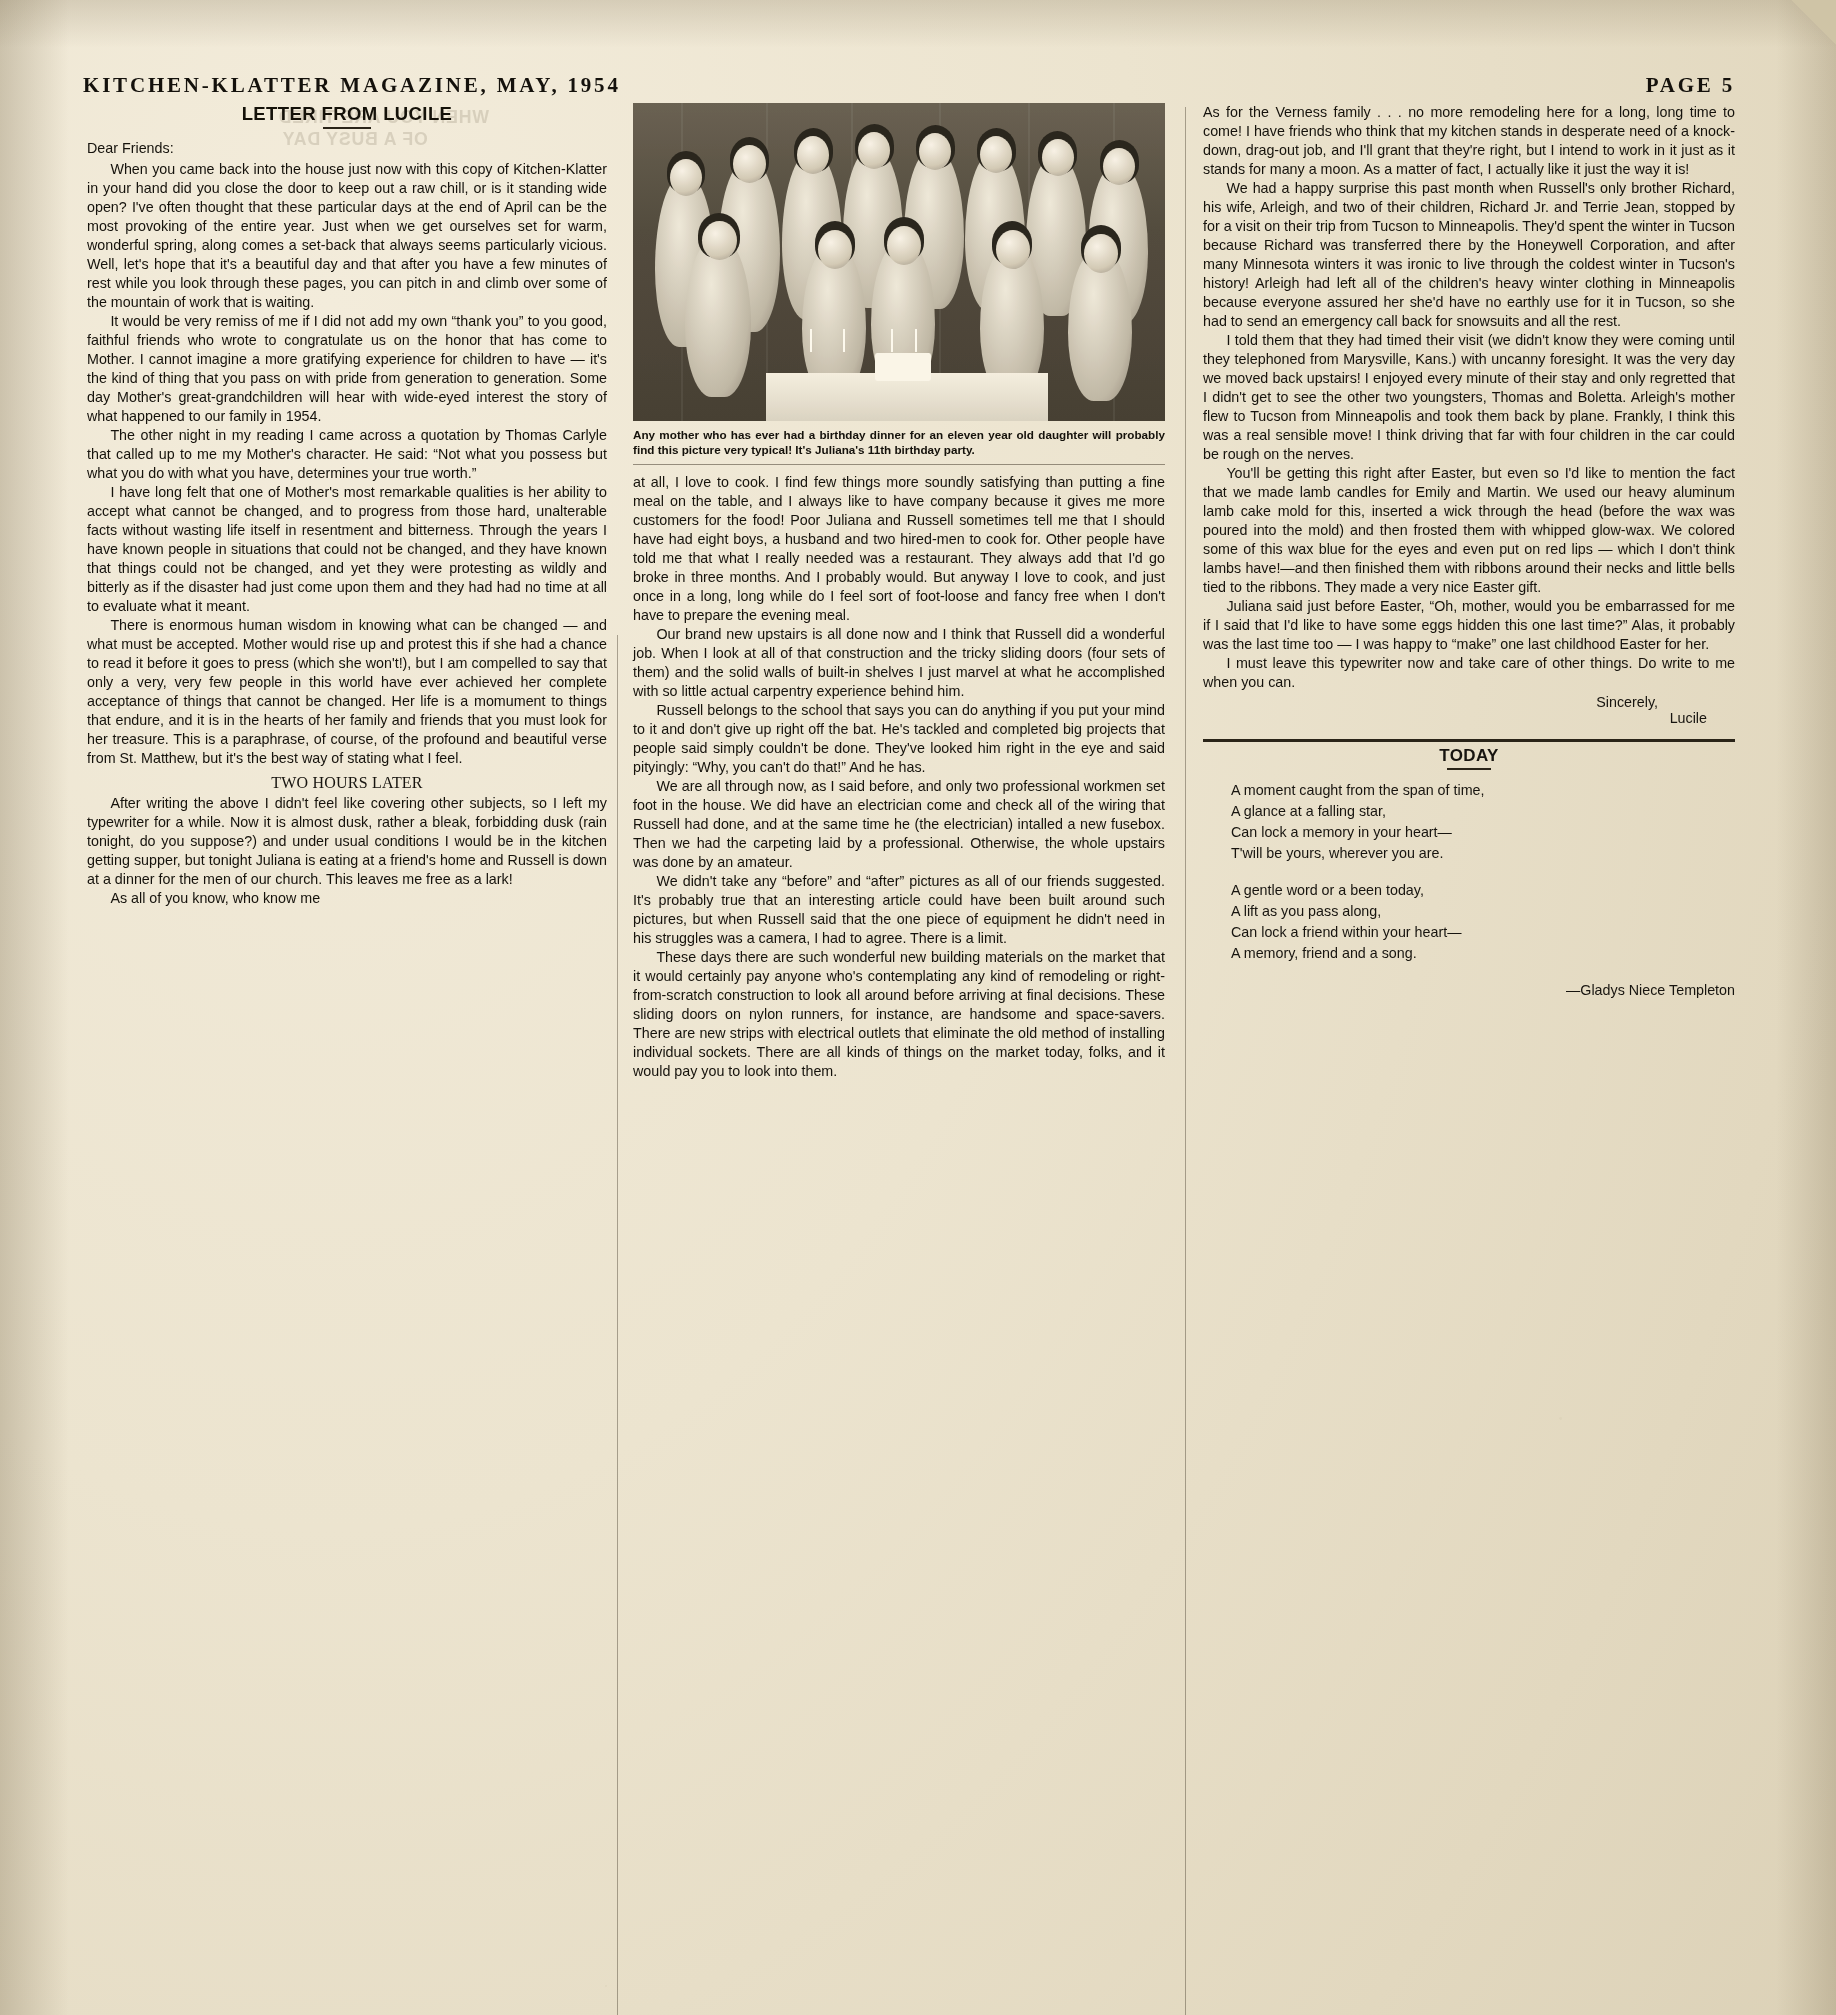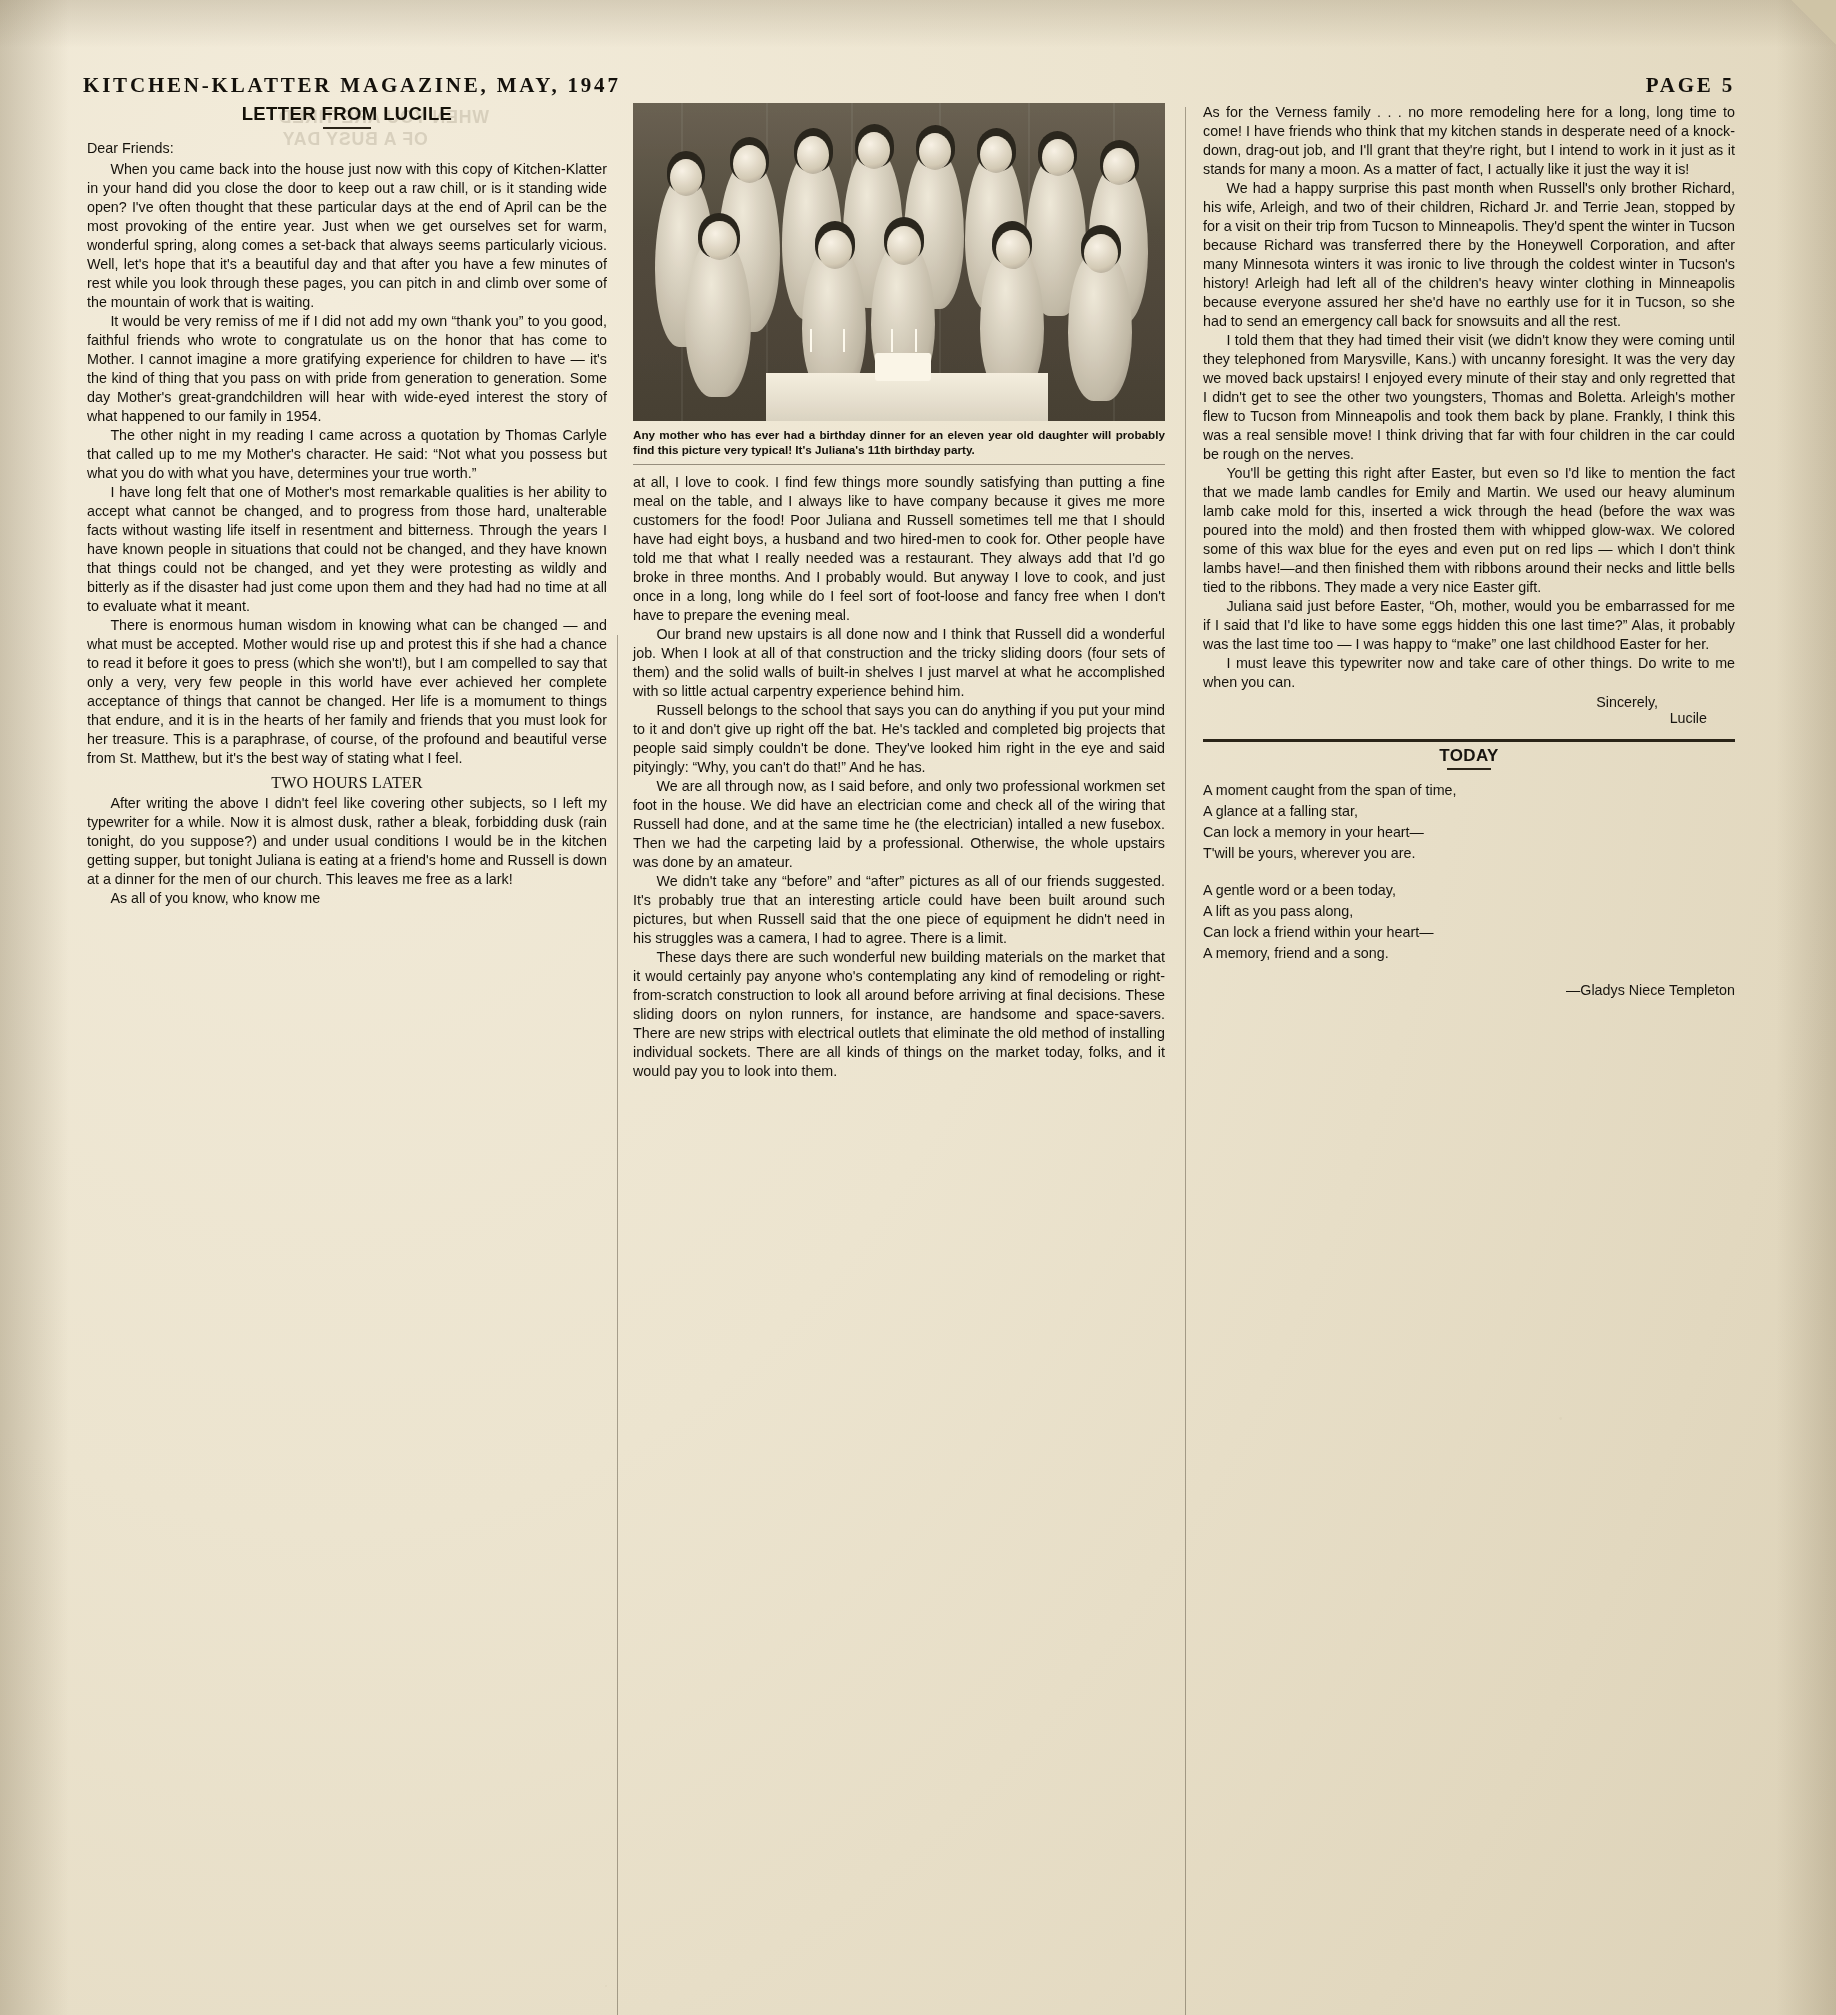--- a/index.html
+++ b/index.html
@@ -168,21 +168,21 @@
 
   .today-rule-top { width:100%; height:2.4px; background:#2a2418; margin:13.7px 0 4.8px 0; }
   h3.today {
     font-family:"Liberation Sans", sans-serif;
     font-weight:bold; font-size:17px; text-align:center; margin:2.4px 0 1.6px 0;
     letter-spacing:0.4px;
   }
   .today-dash { width:44px; height:1.6px; background:#2a2418; margin:0 auto 10.5px auto; }
   .poem {
     font-family:"Liberation Sans", sans-serif;
-    font-size:14.3px; line-height:21px; text-align:left;
+    font-size:14.3px; line-height:21px; text-align:left;margin-left:28px;
   }
   .poem .stanza { margin-bottom:16px; }
   .poem .attrib { text-align:right; margin-top:2.4px; }
 
   
   .speckle { position:absolute; inset:0; pointer-events:none; opacity:0.25;
     background-image:
       radial-gradient(circle at 12% 22%, rgba(120,100,60,0.25) 0 0.8px, transparent 1.2px),
       radial-gradient(circle at 67% 9%, rgba(120,100,60,0.2) 0 0.8px, transparent 1.2px),
       radial-gradient(circle at 85% 55%, rgba(120,100,60,0.18) 0 1.2px, transparent 1.6px),
@@ -196,21 +196,21 @@
 <div class="page">
 
   <div class="edge-left"></div>
   <div class="edge-right"></div>
   <div class="edge-top"></div>
 
   <div class="corner-fold"></div>
   <div class="speckle"></div>
 
   <div class="masthead">
-    <div class="title">KITCHEN-KLATTER MAGAZINE, MAY, 1947</div>
+    <div class="title">KITCHEN-KLATTER MAGAZINE, MAY, 1954</div>
     <div class="pageno">PAGE 5</div>
   </div>
 
   <div class="ghost" style="left:278px; top:107px; font-size:17.7px;">WHEN YOU ARE TIRED</div>
   <div class="ghost" style="left:282px; top:129px; font-size:17.7px;">OF A BUSY DAY</div>
 
   <div class="columns">
 
     <div class="rule-v1"></div>
     <div class="rule-v2"></div>

